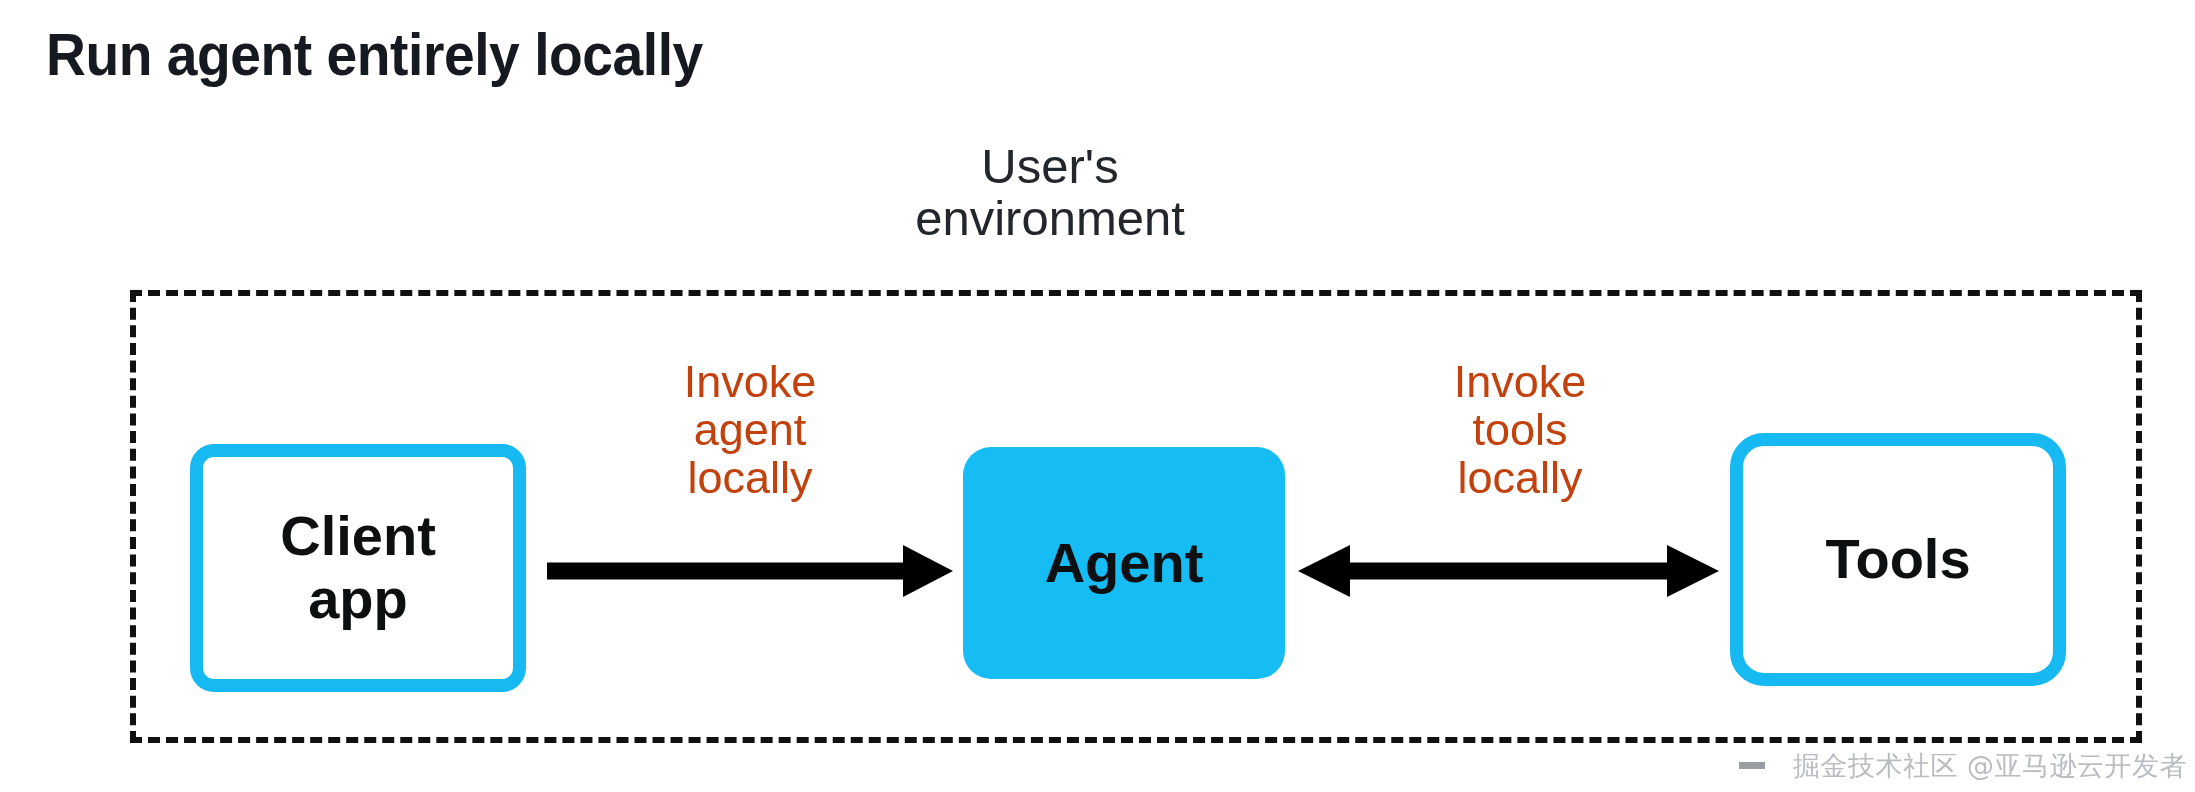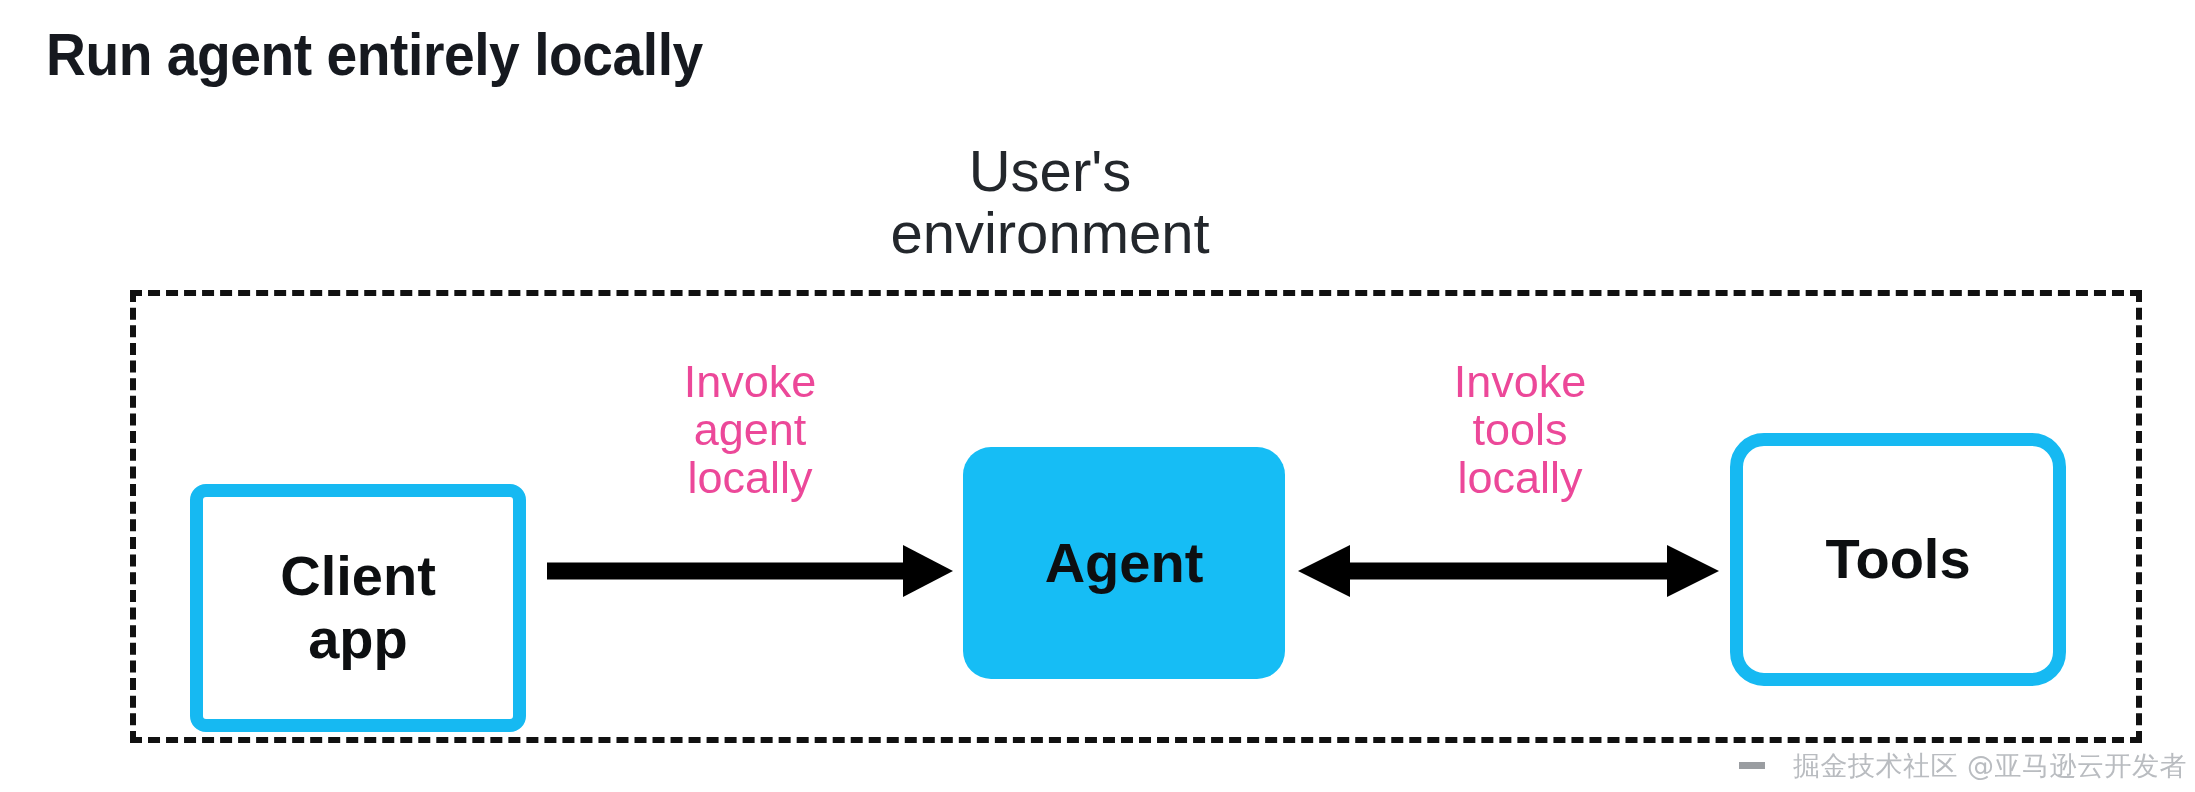--- a/index.html
+++ b/index.html
@@ -40,21 +40,21 @@
 
   
   .env-caption {
     position: absolute;
     left: 830px;
     top: 140px;
     width: 440px;
     text-align: center;
     font-family: "Liberation Sans", sans-serif;
     font-weight: 400;
-    font-size: 58px;
+    font-size: 49px;
     line-height: 1.07;
     color: #23272c;
     white-space: pre-line;
   }
 
   
   .env-boundary {
     position: absolute;
     left: 130px;
     top: 290px;
@@ -79,24 +79,23 @@
     white-space: pre-line;
   }
 
   .node-client {
     left: 190px;
     top: 444px;
     width: 336px;
     height: 248px;
     background: #ffffff;
     border: 13px solid #16b9f2;
-    border-radius: 16px;
+    border-radius: 24px;
     font-size: 56px;
     line-height: 1.12;
-    margin-top: 40px;
   }
 
   .node-agent {
     left: 963px;
     top: 447px;
     width: 322px;
     height: 232px;
     background: #16bdf5;
     border: none;
     border-radius: 28px;
@@ -117,21 +116,21 @@
   }
 
   
   .edge-label {
     position: absolute;
     text-align: center;
     font-family: "Liberation Sans", sans-serif;
     font-weight: 400;
     font-size: 45px;
     line-height: 1.07;
-    color: #ec4899;
+    color: #c2410c;
     white-space: pre-line;
   }
 
   .edge-label-left {
     left: 600px;
     top: 358px;
     width: 300px;
   }
 
   .edge-label-right {

